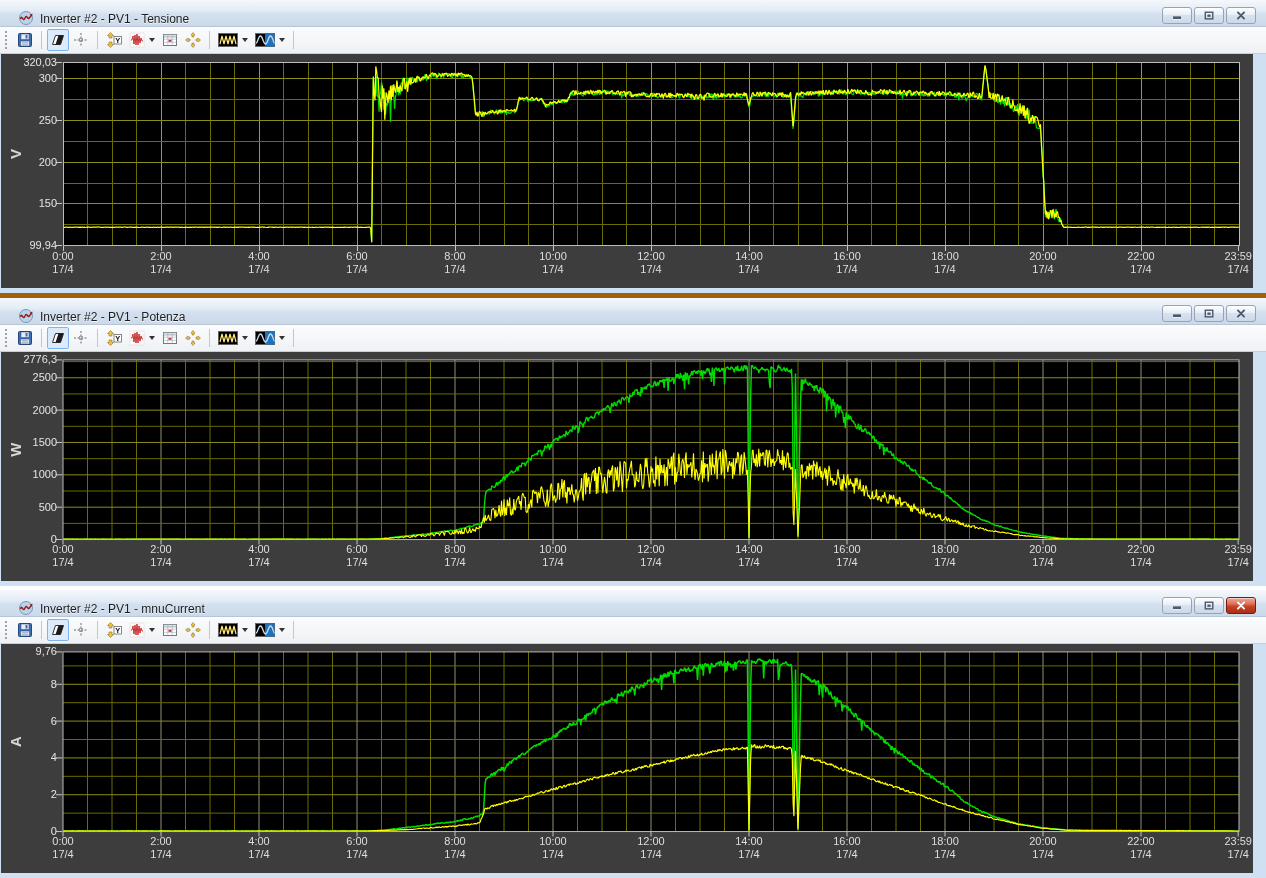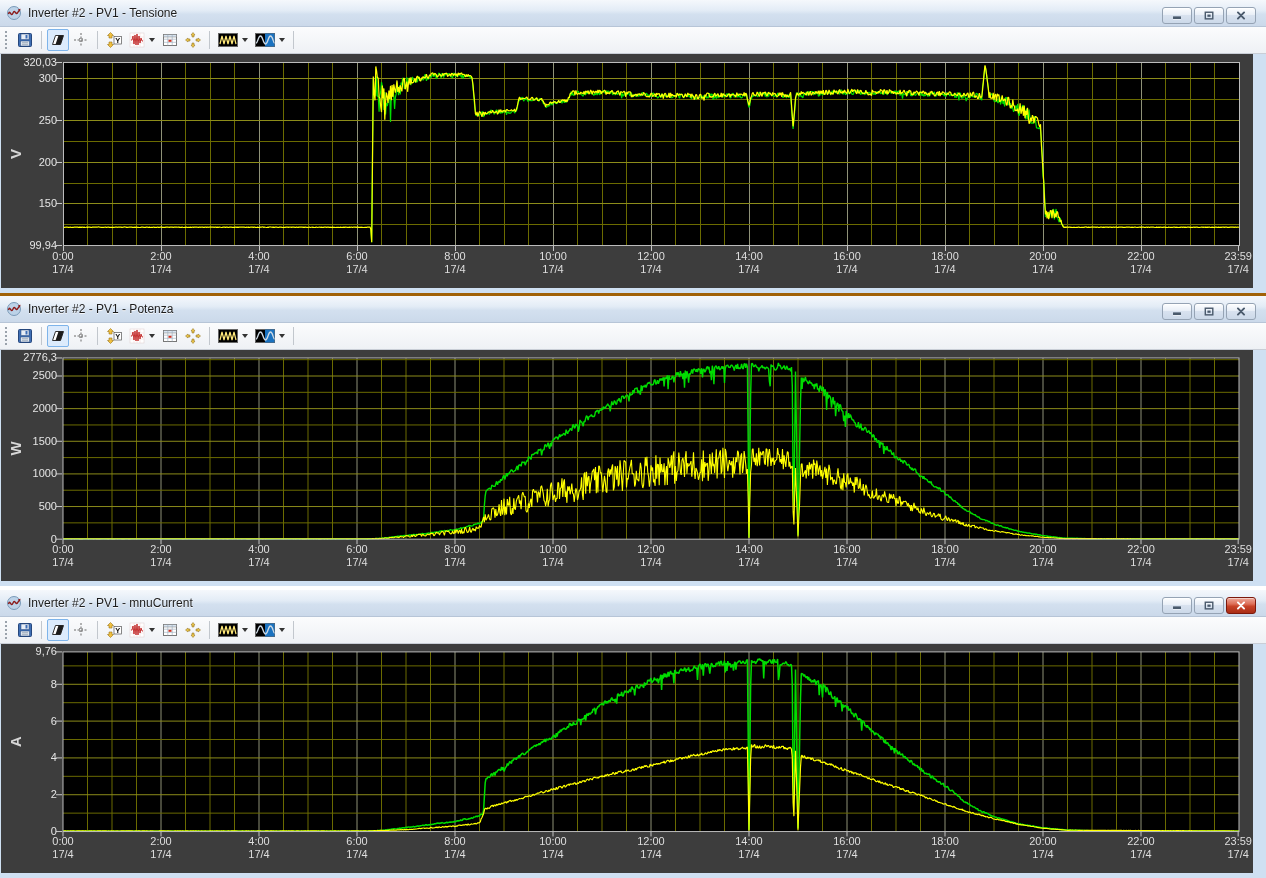--- a/index.html
+++ b/index.html
@@ -1,21 +1,21 @@
 <!DOCTYPE html>
 <html><head>
 <meta charset="utf-8">
 <style>
   html,body{margin:0;padding:0}
   body{width:1266px;height:878px;background:#3d3d3d;font-family:"Liberation Sans",sans-serif;overflow:hidden}
   .window{display:flex;flex-direction:column;box-sizing:border-box;width:1266px}
   #win0{height:293px}
-  #win1{height:293px;border-top:3px solid #a16207}
+  #win1{height:293px;border-top:5px solid #a16207}
   #win2{height:292px;border-top:4px solid #ffffff}
-  .titlebar{flex:0 0 27px;height:27px;display:flex;align-items:center;padding-left:6px;box-sizing:border-box;
+  .titlebar{flex:0 0 27px;height:27px;display:flex;align-items:flex-end;padding-left:18px;box-sizing:border-box;
     background:linear-gradient(#f5f8fc,#e3ecf6 40%,#d3e0ef 55%,#cbd9ea);
     border-bottom:1px solid #b7c5d7;position:relative}
   .win-icon{width:16px;height:16px;margin-right:6px;flex:0 0 16px}
   .win-icon svg{width:16px;height:16px;display:block}
   .win-title{font-size:12px;color:#1c1c1c;text-shadow:0 1px 0 rgba(255,255,255,.75);white-space:nowrap}
   .win-controls{position:absolute;right:10px;top:7px;display:flex;gap:2px}
   .wc{width:30px;height:17px;padding:0;margin:0;border:1px solid #95a3b4;border-radius:3px;
     background:linear-gradient(#fdfeff,#e9eff7 45%,#d8e2ef 50%,#ccd9e9);
     box-shadow:inset 0 1px 0 rgba(255,255,255,.85);display:flex;align-items:center;justify-content:center;cursor:default}
   .wc svg{width:100%;height:100%;display:block}

